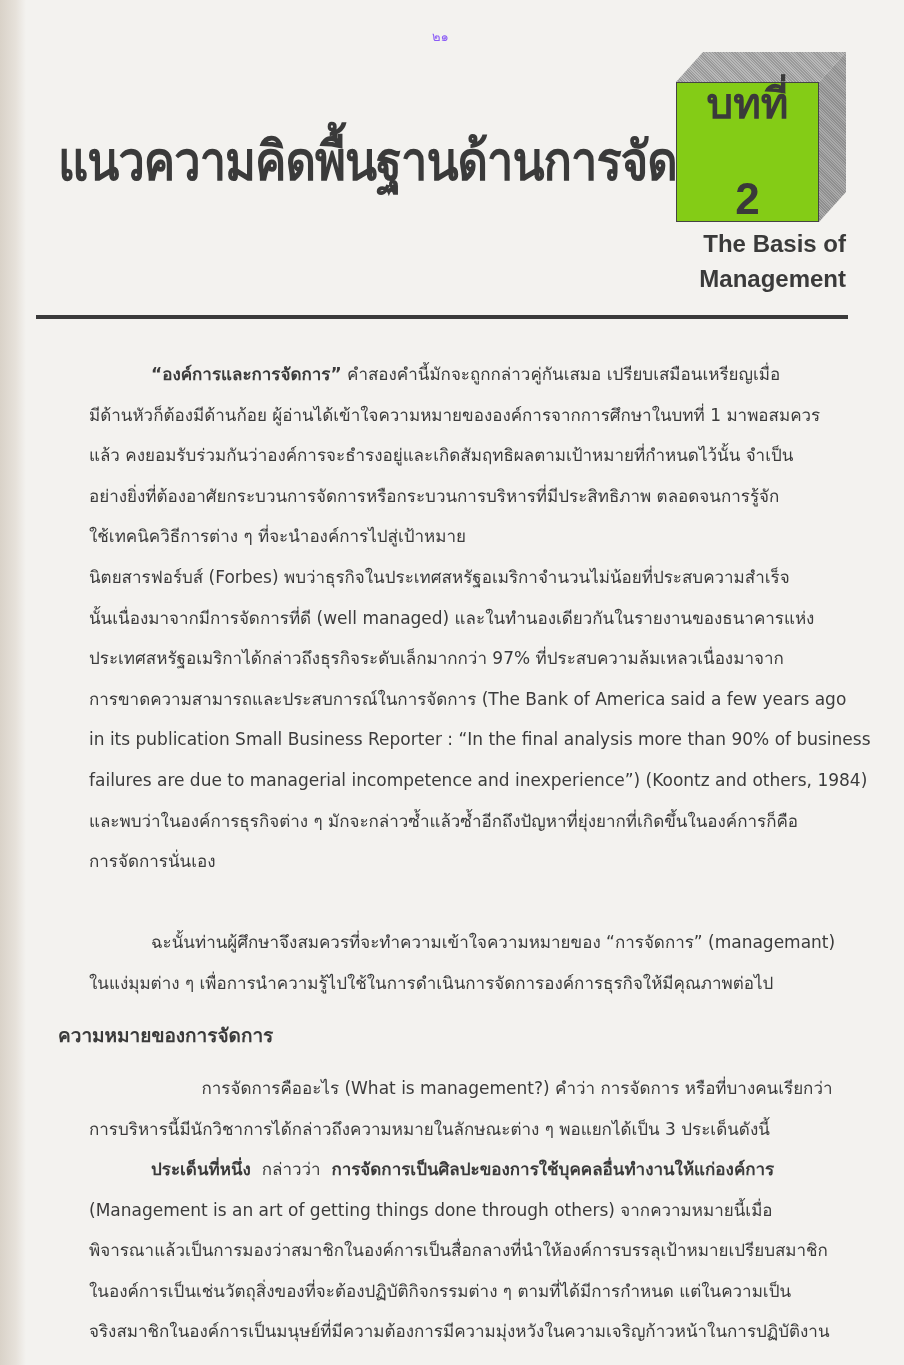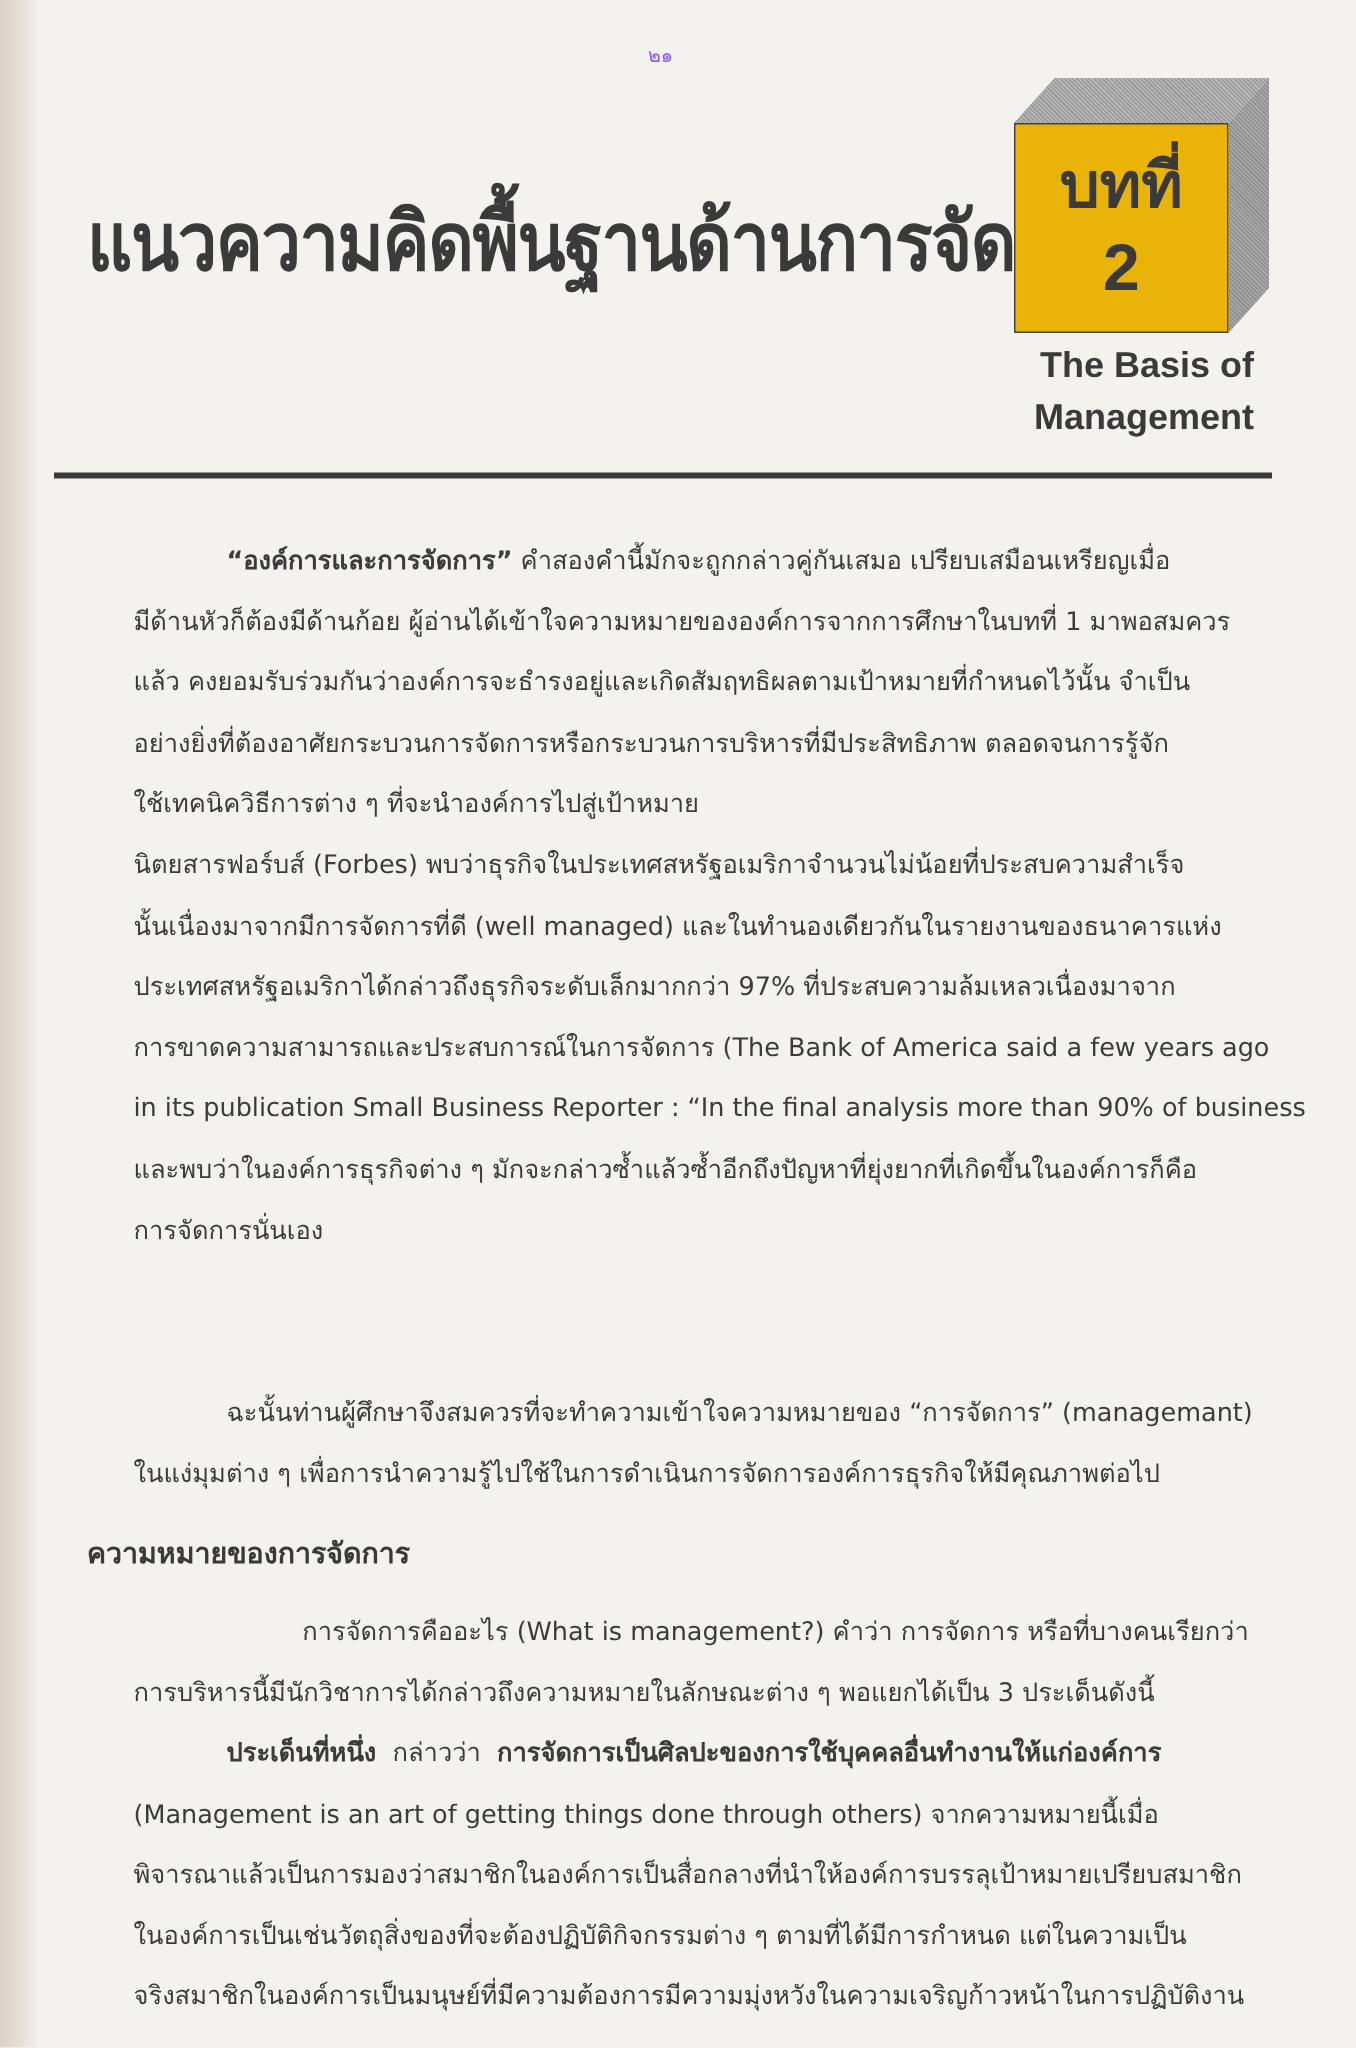--- a/index.html
+++ b/index.html
@@ -32,27 +32,27 @@
     background: repeating-linear-gradient(45deg, #9a9a9a 0 1px, #b8b8b8 1px 2px);
     clip-path: polygon(0 100%, 27px 0, 170px 0, 143px 100%);
   }
   .box-side {
     position: absolute; left: 143px; top: 0; width: 27px; height: 170px;
     background: repeating-linear-gradient(45deg, #8f8f8f 0 1px, #a9a9a9 1px 2px);
     clip-path: polygon(0 30px, 27px 0, 27px 140px, 0 170px);
   }
   .box-front {
     position: absolute; left: 0; top: 30px; width: 141px; height: 138px;
-    border: 1px solid #444; background: #eab308;
-    display: flex; flex-direction: column; align-items: center; justify-content: center;
+    border: 1px solid #444; background: #84cc16;
+    display: flex; flex-direction: column; align-items: center; justify-content: space-between;
   }
   .box-label { font-size: 42px; font-weight: bold; color: #3a3a3a; line-height: 1; font-family: "DejaVu Serif", serif; }
   .box-num { font-size: 44px; font-weight: bold; color: #3a3a3a; line-height: 1; margin-top: 12px; font-family: "Liberation Sans", sans-serif; }
   .subtitle {
-    position: absolute; right: 68px; top: 226px; text-align: right;
+    position: absolute; right: 58px; top: 226px; text-align: right;
     font-family: "Liberation Sans", sans-serif; font-weight: bold;
     font-size: 24px; line-height: 35px; color: #3a3a3a;
   }
   .rule {
     position: absolute; left: 36px; top: 315px; width: 812px; height: 4px; background: #3a3a3a;
   }
   .body-text {
     position: absolute; left: 58px; width: 794px;
     font-family: "DejaVu Sans", sans-serif;
     font-size: 17px; color: #3b3b3b; margin-left: 31px;
@@ -96,20 +96,21 @@
   <span class="line">อย่างยิ่งที่ต้องอาศัยกระบวนการจัดการหรือกระบวนการบริหารที่มีประสิทธิภาพ  ตลอดจนการรู้จัก</span>
   <span class="line">ใช้เทคนิควิธีการต่าง ๆ ที่จะนำองค์การไปสู่เป้าหมาย</span>
 </div>
 
 <div class="body-text" style="top:557px;">
   <span class="line">นิตยสารฟอร์บส์ (Forbes) พบว่าธุรกิจในประเทศสหรัฐอเมริกาจำนวนไม่น้อยที่ประสบความสำเร็จ</span>
   <span class="line">นั้นเนื่องมาจากมีการจัดการที่ดี (well managed) และในทำนองเดียวกันในรายงานของธนาคารแห่ง</span>
   <span class="line">ประเทศสหรัฐอเมริกาได้กล่าวถึงธุรกิจระดับเล็กมากกว่า  97%  ที่ประสบความล้มเหลวเนื่องมาจาก</span>
   <span class="line">การขาดความสามารถและประสบการณ์ในการจัดการ (The Bank of America said a few years ago</span>
   <span class="line">in its publication Small Business Reporter : “In the final analysis more than 90% of business</span>
+  <span class="line">failures are due to managerial incompetence and inexperience”) (Koontz and others, 1984)</span>
   <span class="line">และพบว่าในองค์การธุรกิจต่าง ๆ มักจะกล่าวซ้ำแล้วซ้ำอีกถึงปัญหาที่ยุ่งยากที่เกิดขึ้นในองค์การก็คือ</span>
   <span class="line">การจัดการนั่นเอง</span>
 </div>
 
 <div class="body-text" style="top:922px;">
   <span class="line" style="padding-left:62px;">ฉะนั้นท่านผู้ศึกษาจึงสมควรที่จะทำความเข้าใจความหมายของ “การจัดการ” (managemant)</span>
   <span class="line">ในแง่มุมต่าง ๆ เพื่อการนำความรู้ไปใช้ในการดำเนินการจัดการองค์การธุรกิจให้มีคุณภาพต่อไป</span>
 </div>
 
 <div class="section-heading">ความหมายของการจัดการ</div>

